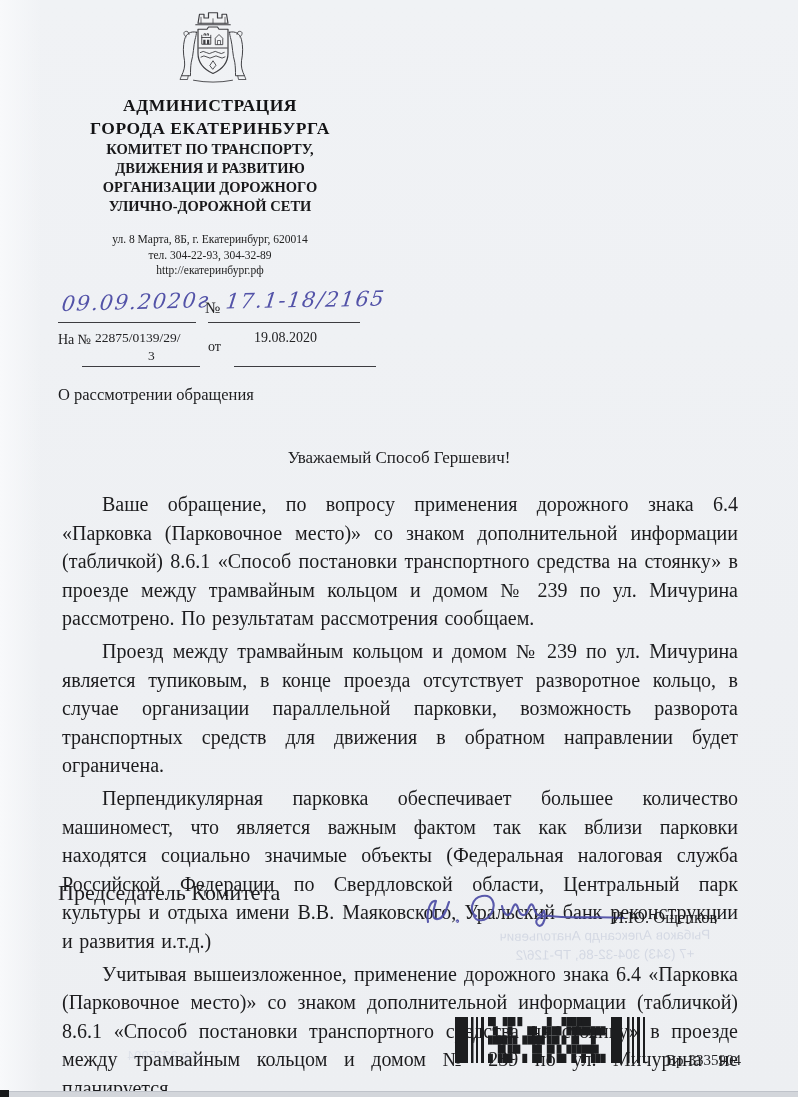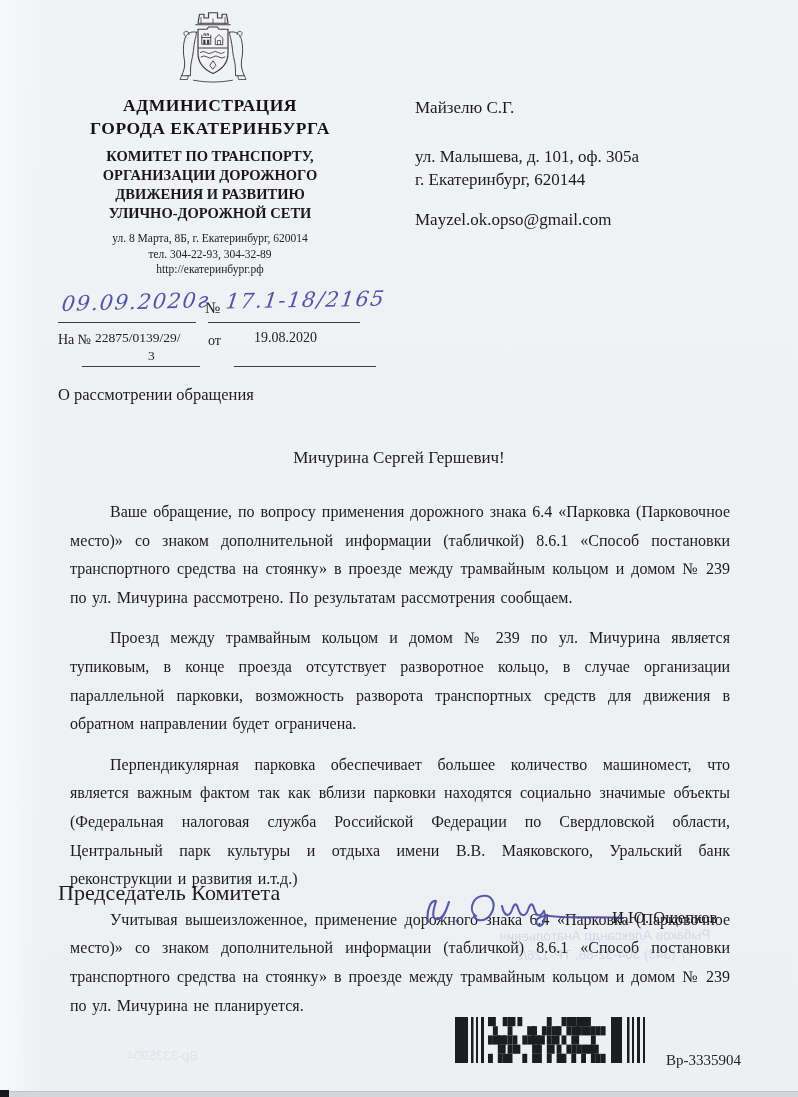--- a/index.html
+++ b/index.html
@@ -13,22 +13,22 @@
   }
   .left-light-band{
     position:absolute;left:0;top:0;width:42px;height:100%;
     background:linear-gradient(90deg,#f8f9fb 0%, rgba(248,249,251,0) 100%);
   }
   
   .emblem{position:absolute;left:168px;top:6px;width:90px;height:84px;}
   
   .letterhead{position:absolute;left:30px;top:94px;width:360px;text-align:center;}
   .org-name{font-weight:bold;font-size:17.5px;line-height:23px;letter-spacing:.5px;color:#141416;}
-  .committee{font-weight:bold;font-size:14.5px;line-height:19px;margin-top:7px;color:#18181a;}
-  .contact{font-size:11.5px;line-height:15.5px;margin-top:8px;color:#222;}
+  .committee{font-weight:bold;font-size:14.5px;line-height:19px;color:#18181a;}
+  .contact{font-size:11.5px;line-height:15.5px;margin-top:16px;color:#222;}
   
   .recipient{position:absolute;left:415px;top:96px;font-size:17px;line-height:23px;color:#1b1b1d;}
   .recipient .name{margin-bottom:26px;}
   .recipient .email{margin-top:17px;}
   
   .refblock{position:absolute;left:58px;top:288px;width:360px;}
   .hand{
     font-family:"DejaVu Serif", serif;
     font-style:italic;
     color:#5353a8;
@@ -39,31 +39,31 @@
   .hw-date{position:absolute;left:4px;top:2px;font-size:21px;transform:skewX(-8deg) rotate(-1.5deg);}
   .rule{position:absolute;height:0;border-bottom:1.2px solid #3c3c40;}
   .rule-date{left:0;top:34px;width:138px;}
   .no-label{position:absolute;left:147px;top:11px;font-size:16px;color:#232325;}
   .hw-number{position:absolute;left:168px;top:0px;font-size:21px;transform:skewX(-8deg) rotate(-1deg);}
   .rule-number{left:150px;top:34px;width:152px;}
   .na-label{position:absolute;left:0px;top:44px;font-size:14px;color:#232325;}
   .incoming-number{position:absolute;left:37px;top:42px;font-size:13.5px;color:#232325;}
   .incoming-wrap{position:absolute;left:90px;top:60px;font-size:13.5px;color:#232325;}
   .rule-incoming{left:24px;top:78px;width:118px;}
-  .ot-label{position:absolute;left:150px;top:45px;font-size:14px;color:#232325;}
+  .ot-label{position:absolute;left:150px;top:51px;font-size:14px;color:#232325;}
   .incoming-date{position:absolute;left:196px;top:42px;font-size:14px;color:#232325;}
   .rule-incoming-date{left:176px;top:78px;width:142px;}
   
   .subject{position:absolute;left:58px;top:385px;font-size:16.5px;color:#1d1d1f;}
   .salutation{position:absolute;left:58px;top:448px;width:682px;text-align:center;font-size:17px;color:#1d1d1f;}
   
   .body-text{position:absolute;left:58px;top:486px;width:684px;}
   .body-text p{
-    margin:12px;
-    font-size:16px;
+    margin:4px;
+    font-size:20px;
     line-height:28.6px;
     text-align:justify;
     text-indent:40px;
     word-spacing:1.5px;
     color:#1c1c1e;
   }
   
   .sig-title{position:absolute;left:58px;top:880px;font-size:22px;color:#1c1c1e;text-align:right;}
   .sig-name{position:absolute;left:612px;top:908px;font-size:16.5px;color:#1c1c1e;}
   .sig-script{position:absolute;left:418px;top:886px;width:210px;height:52px;}
@@ -126,56 +126,50 @@
 
       <path d="M34 98 Q60 103 86 98" stroke-width="1.2"></path>
     </g>
   </svg>
 
   <div class="letterhead">
     <div class="org-name">АДМИНИСТРАЦИЯ</div>
     <div class="org-name wordspace">ГОРОДА ЕКАТЕРИНБУРГА</div>
     <div class="committee">
       <div>КОМИТЕТ ПО ТРАНСПОРТУ,</div>
+      <div>ДВИЖЕНИЯ И РАЗВИТИЮ</div>
       <div>ОРГАНИЗАЦИИ ДОРОЖНОГО</div>
-      <div>ДВИЖЕНИЯ И РАЗВИТИЮ</div>
       <div>УЛИЧНО-ДОРОЖНОЙ СЕТИ</div>
     </div>
     <div class="contact">
       <div>ул. 8 Марта, 8Б, г. Екатеринбург, 620014</div>
       <div>тел. 304-22-93, 304-32-89</div>
       <div>http://екатеринбург.рф</div>
     </div>
   </div>
 
-  <div class="recipient">
-    <div class="name">Майзелю С.Г.</div>
-    <div>ул. Малышева, д. 101, оф. 305а</div>
-    <div>г. Екатеринбург, 620144</div>
-    <div class="email">Mayzel.ok.opso@gmail.com</div>
-  </div>
 
   <div class="refblock">
     <span class="hand hw-date">09.09.2020г</span>
     <div class="rule rule-date"></div>
     <span class="no-label">№</span>
     <span class="hand hw-number">17.1-18/2165</span>
     <div class="rule rule-number"></div>
     <span class="na-label">На №</span>
     <span class="incoming-number">22875/0139/29/</span>
     <span class="incoming-wrap">3</span>
     <div class="rule rule-incoming"></div>
     <span class="ot-label">от</span>
     <span class="incoming-date">19.08.2020</span>
     <div class="rule rule-incoming-date"></div>
   </div>
 
   <div class="subject">О рассмотрении обращения</div>
 
-  <div class="salutation">Мичурина Сергей Гершевич!</div>
+  <div class="salutation">Уважаемый Способ Гершевич!</div>
 
   <div class="body-text">
     <p>Ваше обращение, по вопросу применения дорожного знака 6.4 «Парковка (Парковочное место)» со знаком дополнительной информации (табличкой) 8.6.1 «Способ постановки транспортного средства на стоянку» в проезде между трамвайным кольцом и домом № 239 по ул. Мичурина рассмотрено. По результатам рассмотрения сообщаем.</p>
     <p>Проезд между трамвайным кольцом и домом № 239 по ул. Мичурина является тупиковым, в конце проезда отсутствует разворотное кольцо, в случае организации параллельной парковки, возможность разворота транспортных средств для движения в обратном направлении будет ограничена.</p>
     <p>Перпендикулярная парковка обеспечивает большее количество машиномест, что является важным фактом так как вблизи парковки находятся социально значимые объекты (Федеральная налоговая служба Российской Федерации по Свердловской области, Центральный парк культуры и отдыха имени В.В. Маяковского, Уральский банк реконструкции и развития и.т.д.)</p>
     <p>Учитывая вышеизложенное, применение дорожного знака 6.4 «Парковка (Парковочное место)» со знаком дополнительной информации (табличкой) 8.6.1 «Способ постановки транспортного средства на стоянку» в проезде между трамвайным кольцом и домом № 239 по ул. Мичурина не планируется.</p>
   </div>
 
   <div class="sig-title">Председатель Комитета</div>
   <svg class="sig-script" viewBox="0 0 210 52">

